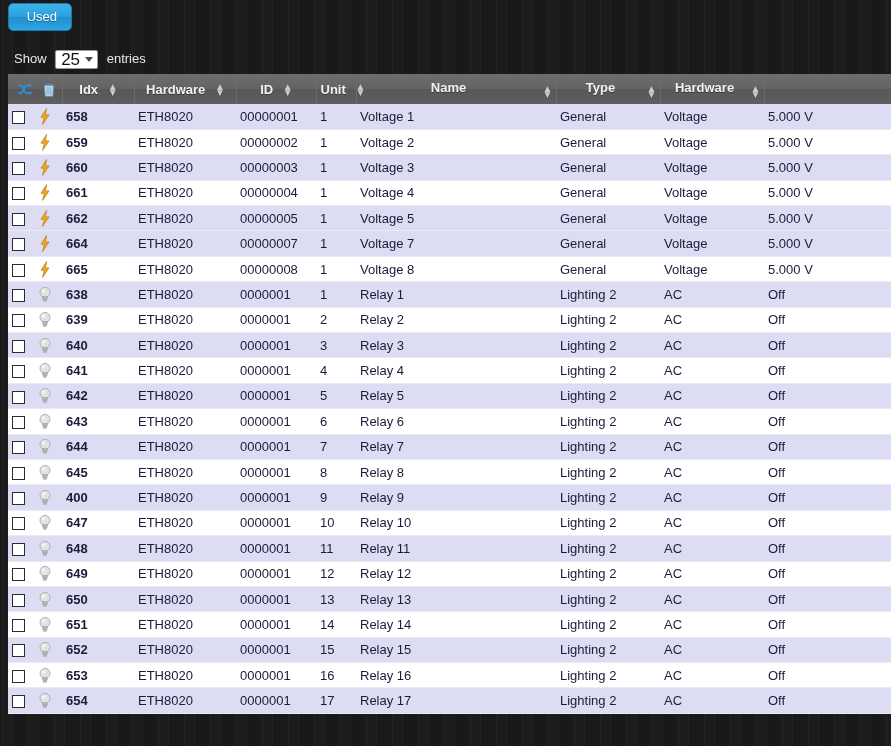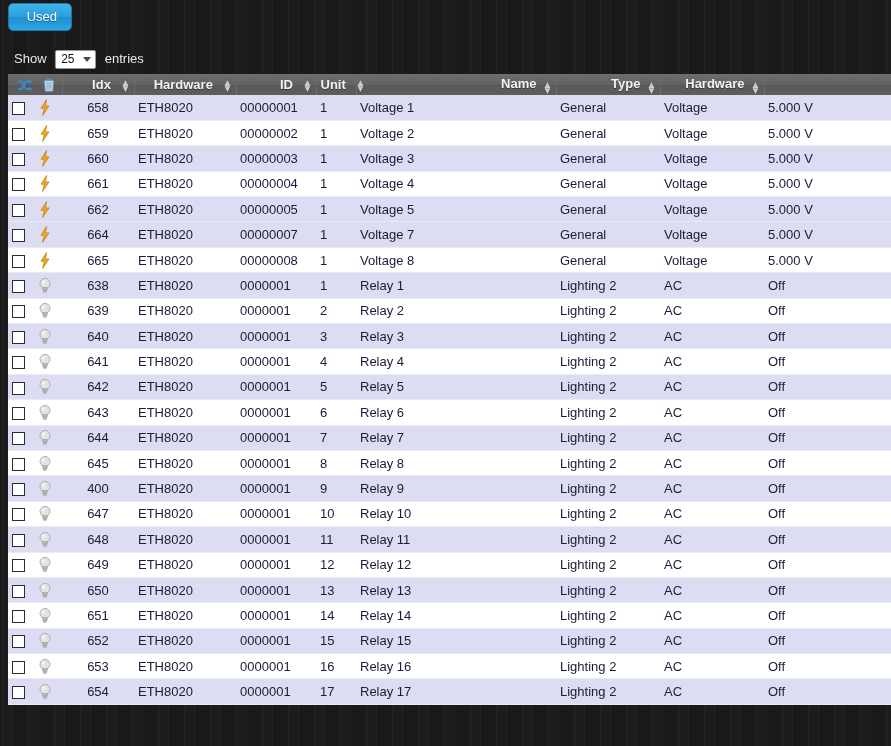--- a/index.html
+++ b/index.html
@@ -80,21 +80,21 @@
     vertical-align: middle;
     position: relative;
     margin: 0 5px;
     height: 19px;
     min-width: 41px;
     box-sizing: border-box;
     background: #ffffff;
     border: 1px solid #9a9a9a;
     border-radius: 2px;
     color: #111;
-    font-size: 12px;
+    font-size: 17px;
     line-height: 17px;
     padding: 0 17px 0 5px;
     cursor: pointer;
   }
   .length-select .caret {
     position: absolute;
     right: 4px;
     top: 6px;
     width: 0; height: 0;
     border-left: 4px solid transparent;
@@ -103,26 +103,26 @@
   }
 
   
   table.dt {
     border-collapse: collapse;
     width: 883px;
     table-layout: fixed;
     font-size: 13px;
   }
   table.dt thead th {
-    height: 21px;
+    height: 30px;
     background: linear-gradient(to bottom, #6d6d6d 0%, #636363 50%, #585858 51%, #5e5e5e 100%);
     color: #f2f2f2;
     font-weight: bold;
     font-size: 13px;
-    text-align: right;
+    text-align: center;
     padding: 0 4px;
     border-right: 1px solid #6b6b6b;
     box-sizing: border-box;
     white-space: nowrap;
     cursor: pointer;
     text-shadow: 0 1px 0 rgba(0,0,0,.4);
   }
   table.dt thead th.last { border-right: none; }
 
   .sorticon {
@@ -160,21 +160,21 @@
     font-size: 13px;
     white-space: nowrap;
     overflow: hidden;
     border-bottom: 1px solid #eceaf6;
   }
   tbody tr.odd  td { background: #dcdcf2; }
   tbody tr.even td { background: #ffffff; }
 
   td.c-chk    { width: 26px;  padding-left: 8px; }
   td.c-icon   { width: 28px;  }
-  td.c-idx    { width: 72px;  text-align: center; padding-right: 12px; }
+  td.c-idx    { width: 72px;  text-align: left; padding-right: 12px; font-weight: bold; }
   td.c-hw     { width: 102px; }
   td.c-id     { width: 80px;  }
   td.c-unit   { width: 40px;  }
   td.c-name   { width: 200px; }
   td.c-type   { width: 104px; }
   td.c-sub    { width: 104px; }
   td.c-data   { width: 120px; }
   th.h-idx  { width: 72px; text-align: right; }
   th.h-hw   { width: 102px; }
   th.h-id   { width: 80px; }

